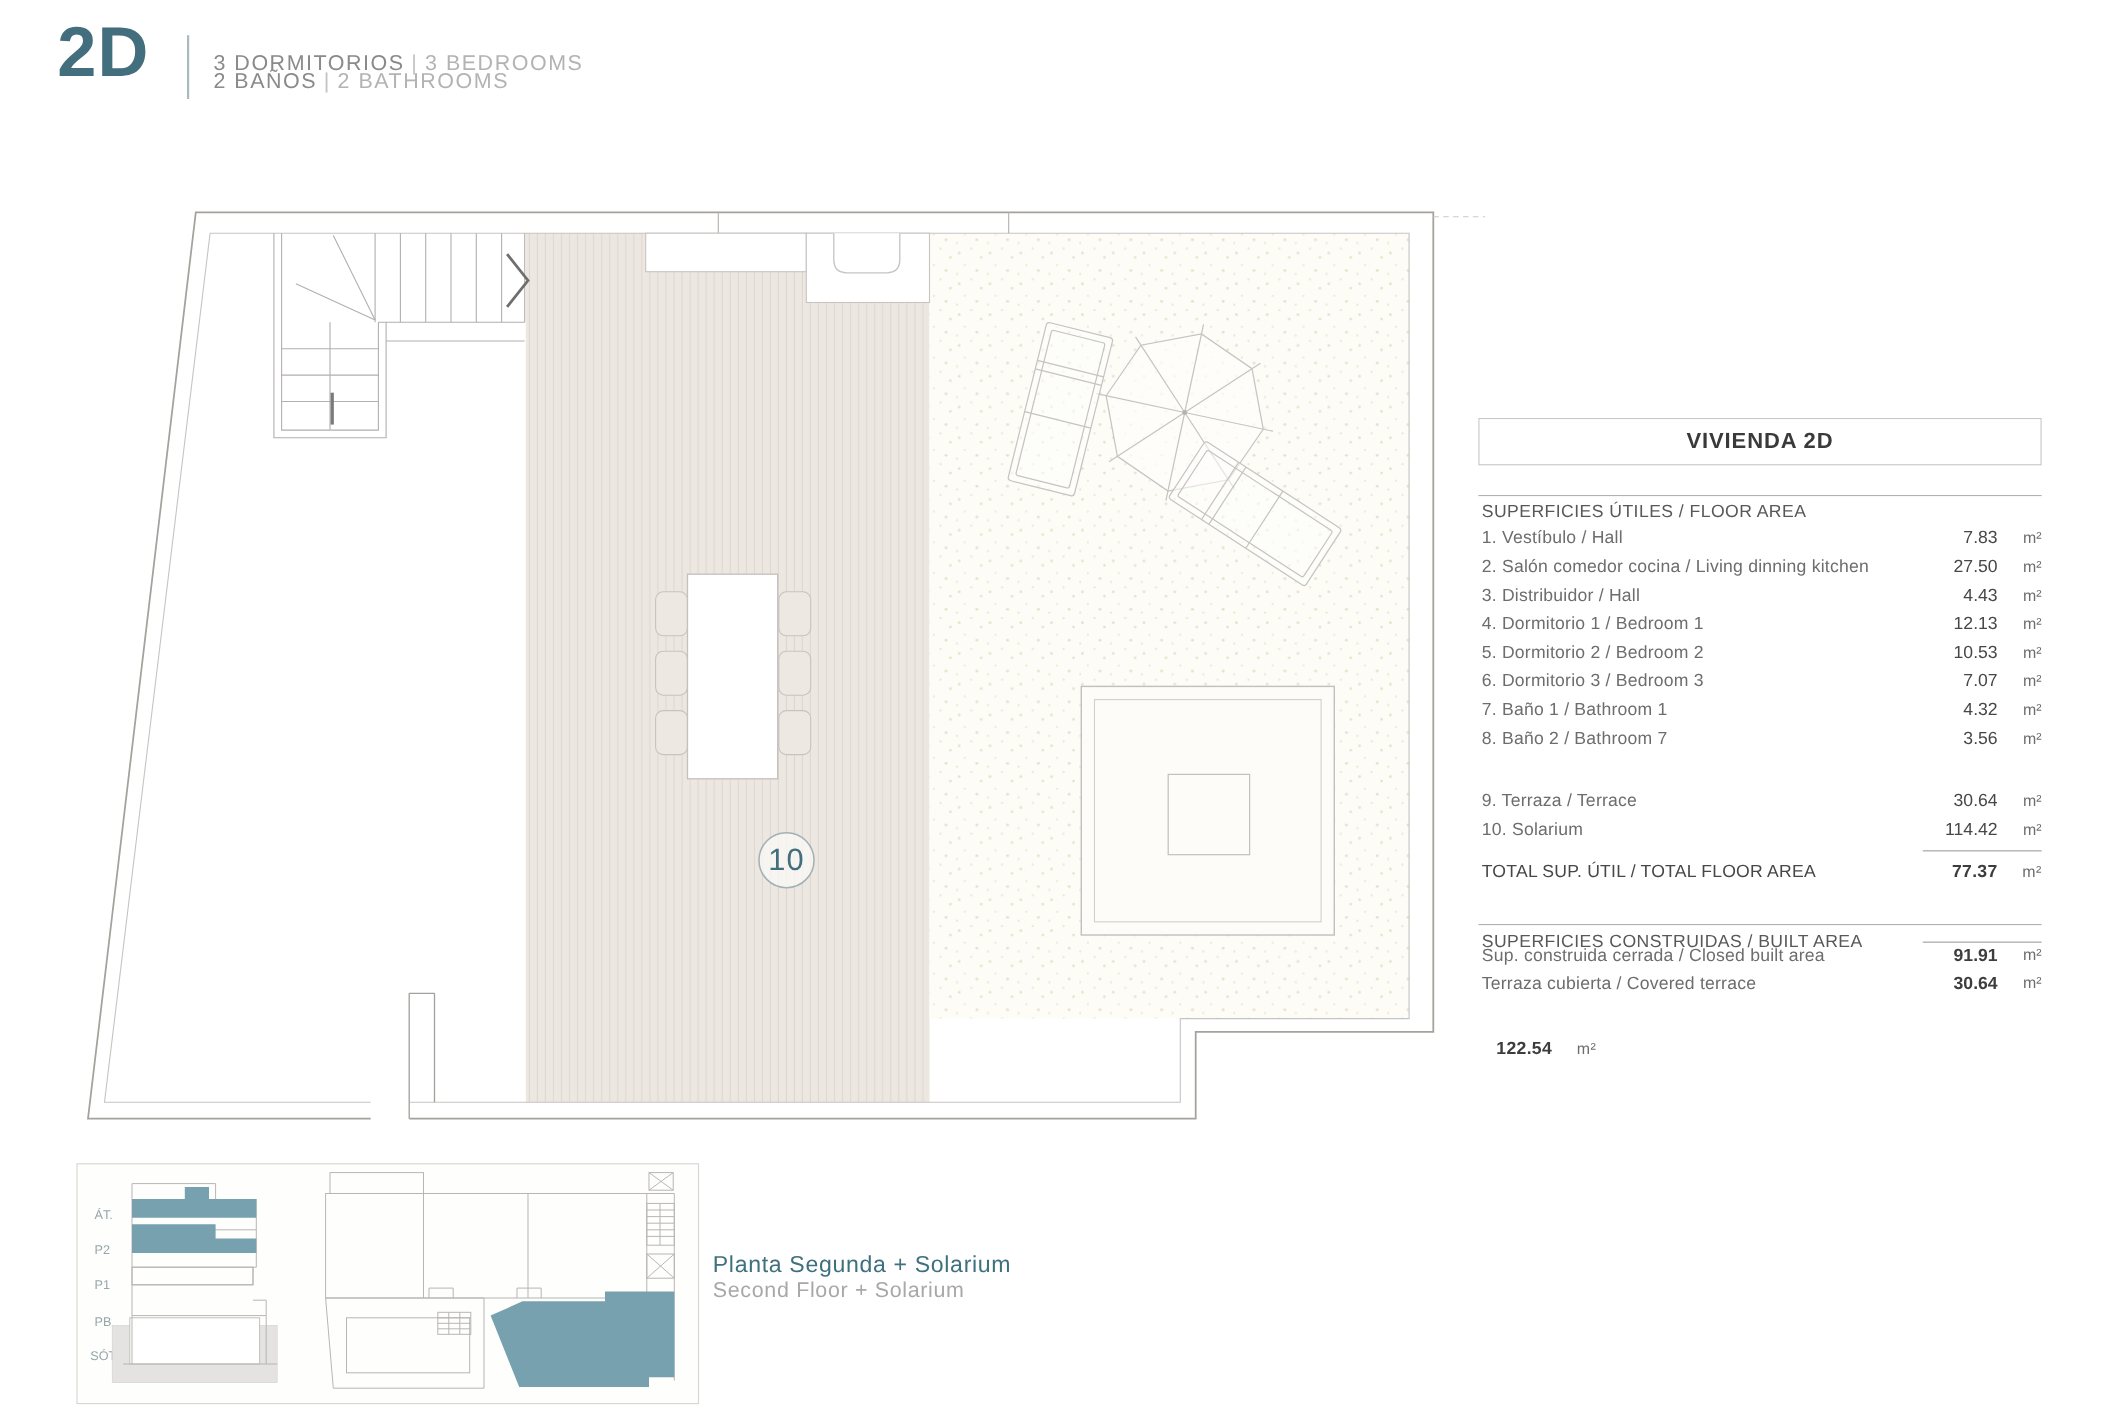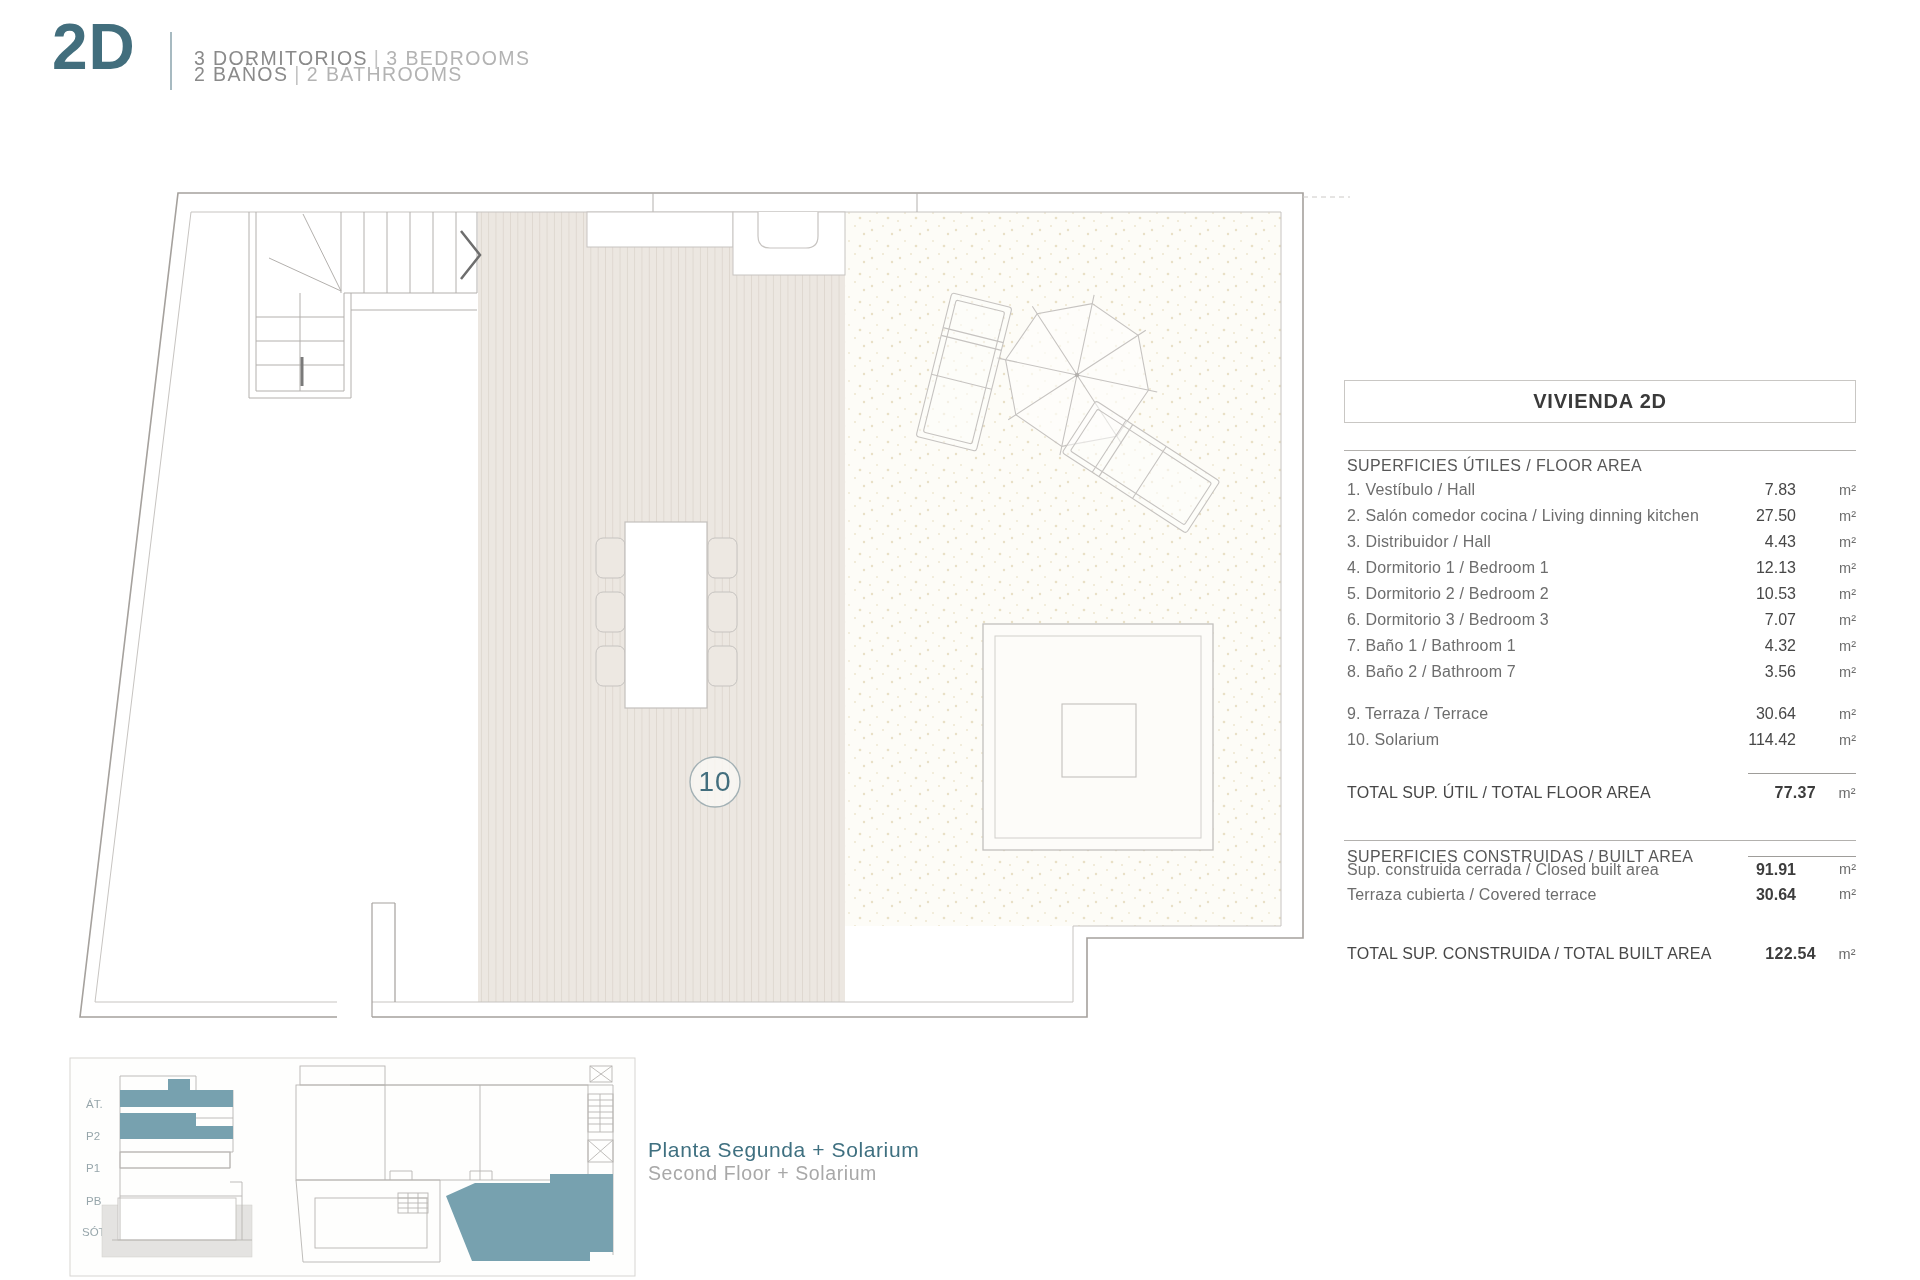--- a/index.html
+++ b/index.html
@@ -21,21 +21,21 @@
 
   
   #area-table{position:absolute;left:1344px;top:332px;width:512px;height:610px;font-size:16px;color:#6d6d6d;margin-top:48px;}
   .title-box{position:absolute;left:0;top:0;width:510px;height:41px;border:1px solid #c9c7c4;
              display:flex;align-items:center;justify-content:center;
              font-size:20px;font-weight:700;letter-spacing:.8px;color:#3a3a3a;}
   .hrule{position:absolute;left:0;width:512px;height:0;border-top:1px solid #b3b1ae;}
   .partial-rule{position:absolute;left:404px;width:108px;height:0;border-top:1px solid #9f9d9a;}
   .sec-header{position:absolute;left:3px;width:506px;height:26px;line-height:26px;letter-spacing:.4px;color:#585858;}
   .rows{position:absolute;left:3px;width:509px;}
-  .trow{display:flex;height:26px;line-height:26px;gap:20px;}
+  .trow{display:flex;height:26px;line-height:26px;}
   .trow.h25{height:25px;line-height:25px;}
   .tlabel{flex:1;letter-spacing:.2px;color:#6d6d6d;white-space:nowrap;}
   .tnum{width:64px;text-align:right;color:#474747;}
   .tnum.bold{font-weight:700;color:#3d3d3d;}
   .tunit{width:40px;text-align:right;color:#6d6d6d;font-size:14.5px;}
   .total-row{position:absolute;left:3px;width:509px;display:flex;height:26px;line-height:26px;color:#474747;letter-spacing:.3px;}
   .total-row .tlabel{color:#474747;}
 
   
   .caption-es{position:absolute;left:648px;top:1138px;font-size:21px;letter-spacing:.6px;color:#3f7080;}
@@ -241,21 +241,21 @@
           <span class="tnum">4.32</span>
           <span class="tunit">m²</span>
         </div>
       <div class="trow">
           <span class="tlabel">8. Baño 2 / Bathroom 7</span>
           <span class="tnum">3.56</span>
           <span class="tunit">m²</span>
         </div>
     </div>
 
-    <div class="rows" style="top:321px">
+    <div class="rows" style="top:336px">
       <div class="trow">
           <span class="tlabel">9. Terraza / Terrace</span>
           <span class="tnum">30.64</span>
           <span class="tunit">m²</span>
         </div>
       <div class="trow">
           <span class="tlabel">10. Solarium</span>
           <span class="tnum">114.42</span>
           <span class="tunit">m²</span>
         </div>
@@ -279,21 +279,20 @@
           <span class="tunit">m²</span>
         </div>
       <div class="trow h25">
           <span class="tlabel">Terraza cubierta / Covered terrace</span>
           <span class="tnum bold">30.64</span>
           <span class="tunit">m²</span>
         </div>
     </div>
 
     <div class="total-row" style="top:561px">
-      <span class="tlabel">TOTAL SUP. CONSTRUIDA /  TOTAL BUILT AREA</span>
       <span class="tnum bold">122.54</span>
       <span class="tunit">m²</span>
     </div>
   </div>
 
   <div class="caption-es">Planta Segunda + Solarium</div>
   <div class="caption-en">Second Floor + Solarium</div>
 
 </div>
 

